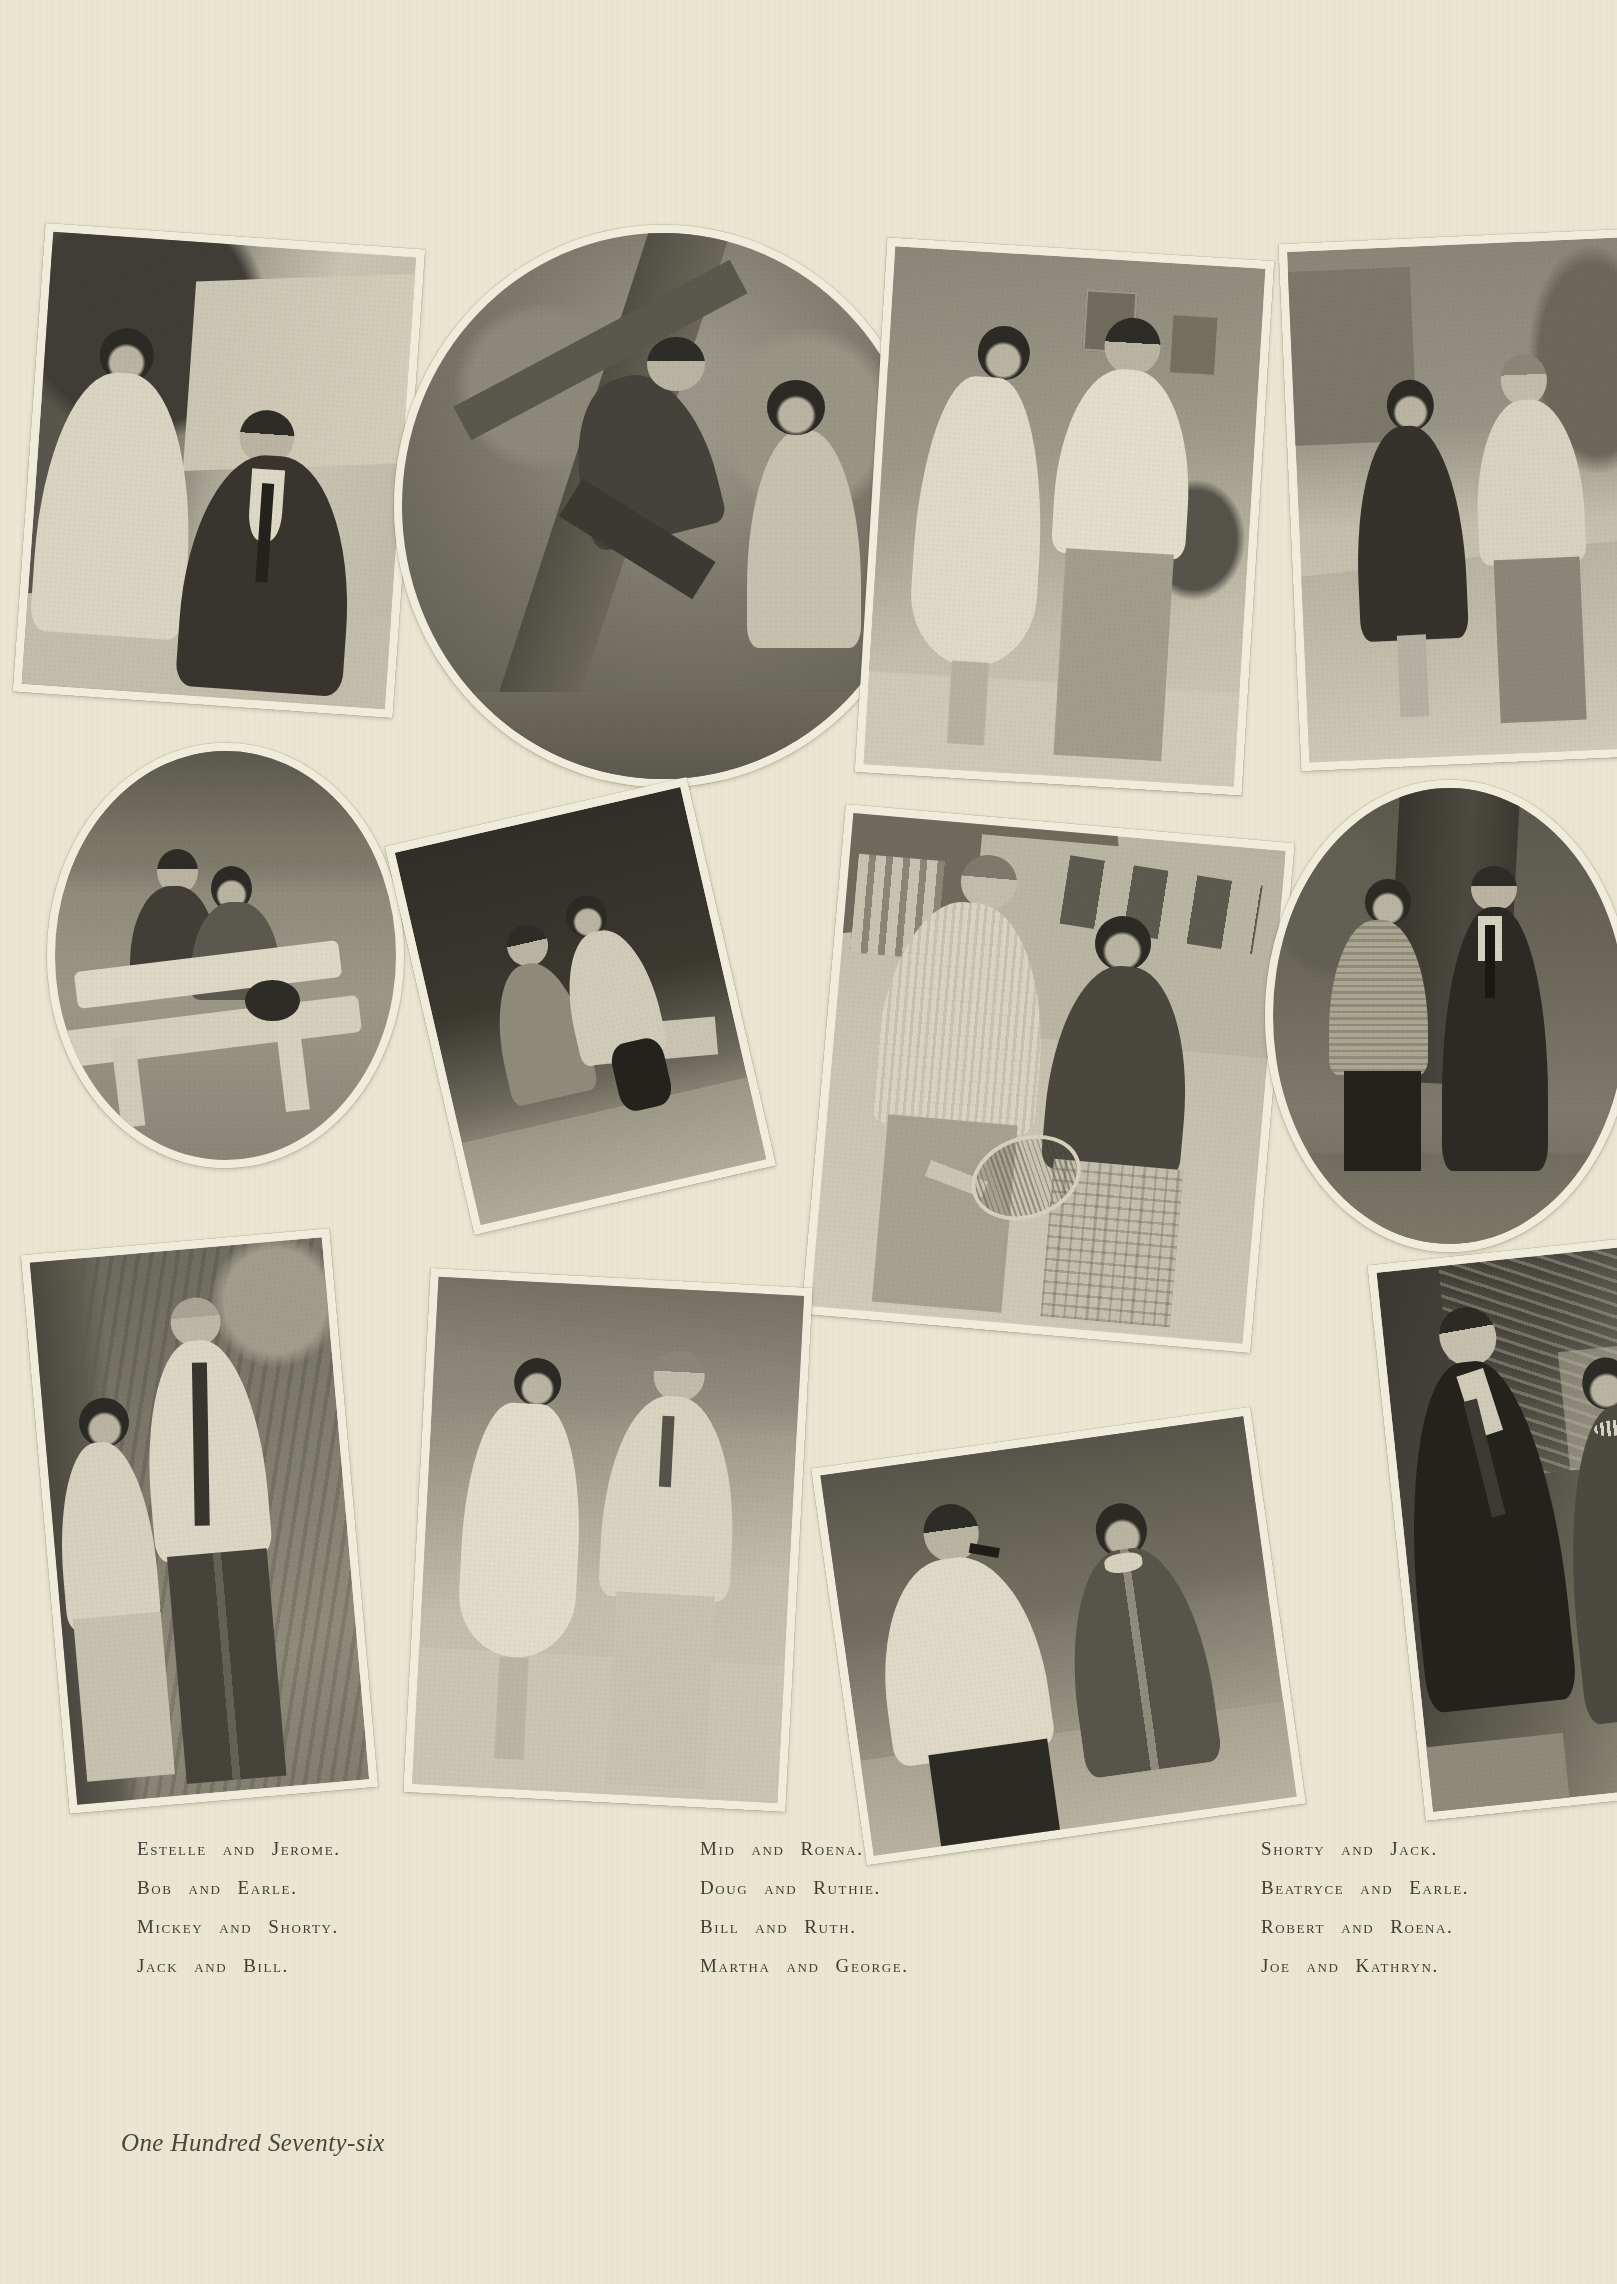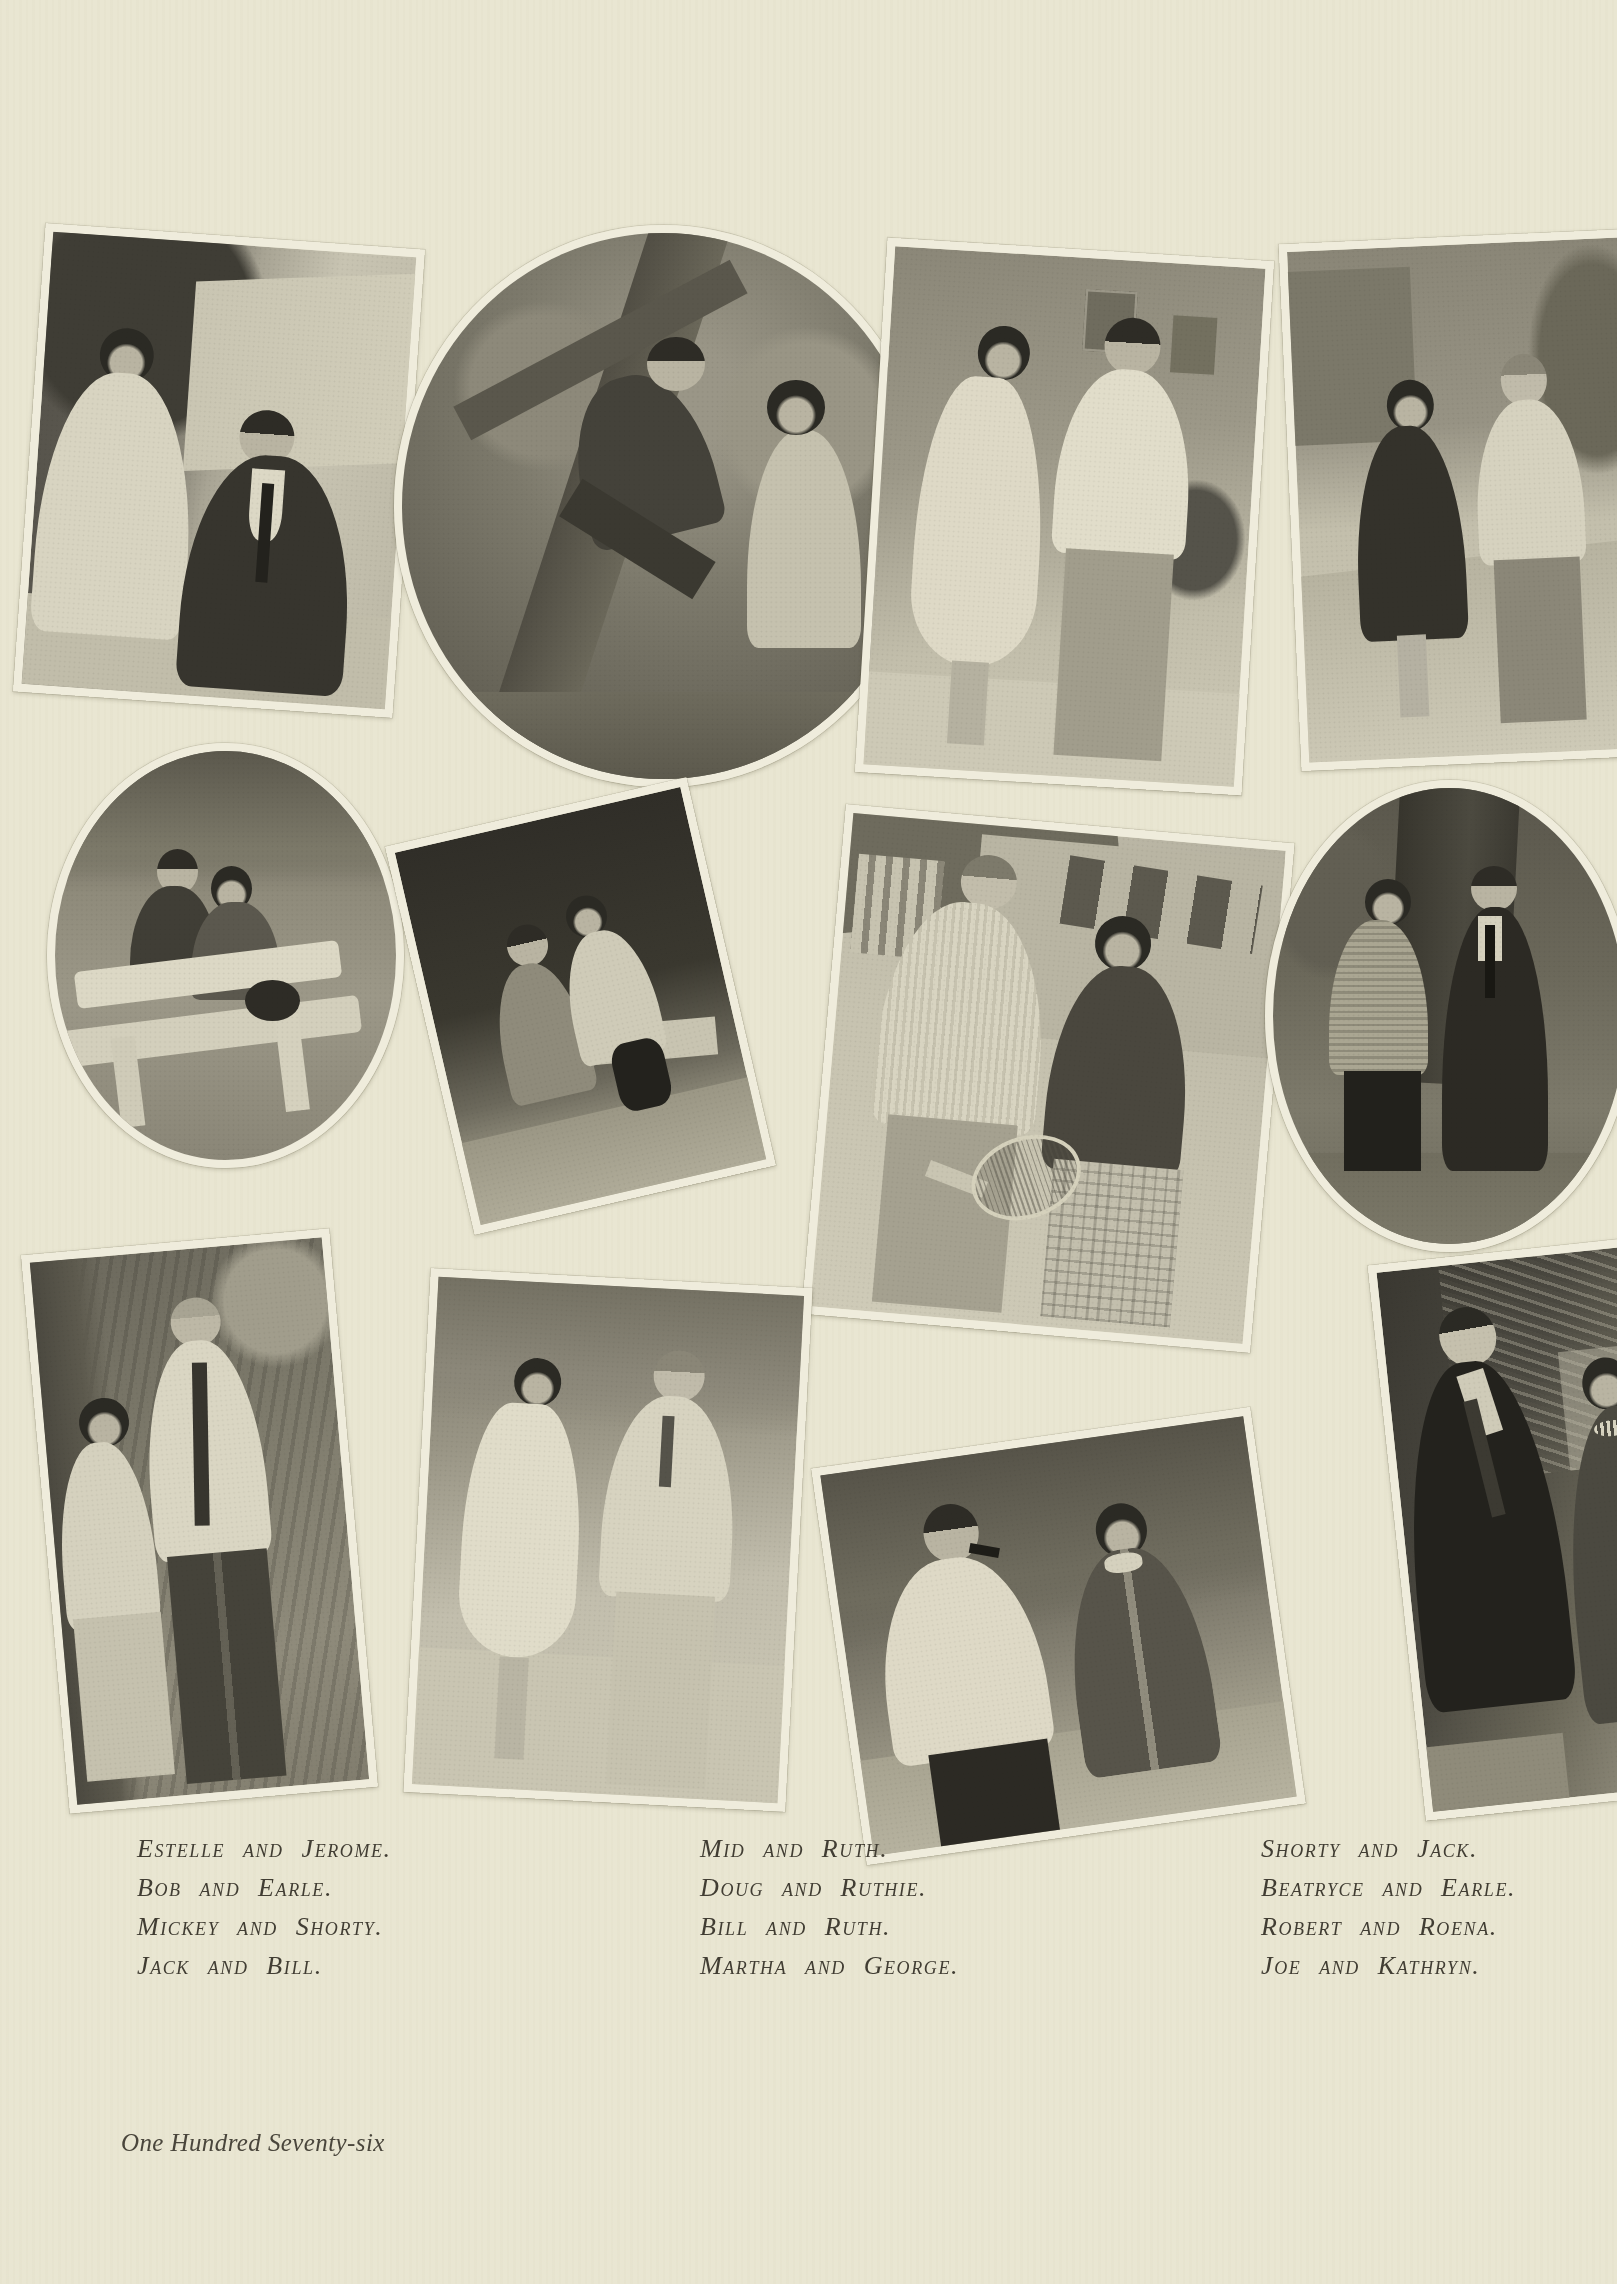--- a/index.html
+++ b/index.html
@@ -50,22 +50,22 @@
       background:linear-gradient(175deg,#555248 0%,#676458 30%,#8b8778 60%,#aaa693 85%,#b7b3a0 100%)}
   .p12{left:1356px;top:1234px;width:328px;height:558px;transform:rotate(-6deg);
       background:linear-gradient(115deg,#3a3831 0%,#4a4840 35%,#6b6859 60%,#8c8878 80%,#9b9786 100%)}
   
   .captions{position:absolute;left:0;top:1829px;width:1618px;color:#413d33}
   .cap-col{position:absolute;top:0}
   .cap-col.c1{left:137px}
   .cap-col.c2{left:700px}
   .cap-col.c3{left:1261px}
   .cap-line{
-    margin:0;font-size:26px;line-height:39px;font-variant:small-caps;
-    letter-spacing:1.6px;word-spacing:9.7px;white-space:nowrap;font-style:italic;
+    margin:0;font-size:19px;line-height:39px;font-variant:small-caps;
+    letter-spacing:1.6px;word-spacing:9.7px;white-space:nowrap;
   }
   
   .footer{
     position:absolute;left:121px;top:2129px;font-style:italic;
     font-size:25px;color:#4a463c;letter-spacing:0.4px;
   }
 </style>
 </head>
 <body>
 
@@ -225,21 +225,21 @@
 </div>
 
 <div class="captions">
   <div class="cap-col c1">
     <p class="cap-line">Estelle and Jerome.</p>
     <p class="cap-line">Bob and Earle.</p>
     <p class="cap-line">Mickey and Shorty.</p>
     <p class="cap-line">Jack and Bill.</p>
   </div>
   <div class="cap-col c2">
-    <p class="cap-line">Mid and Ruth.</p>
+    <p class="cap-line">Mid and Roena.</p>
     <p class="cap-line">Doug and Ruthie.</p>
     <p class="cap-line">Bill and Ruth.</p>
     <p class="cap-line">Martha and George.</p>
   </div>
   <div class="cap-col c3">
     <p class="cap-line">Shorty and Jack.</p>
     <p class="cap-line">Beatryce and Earle.</p>
     <p class="cap-line">Robert and Roena.</p>
     <p class="cap-line">Joe and Kathryn.</p>
   </div>

